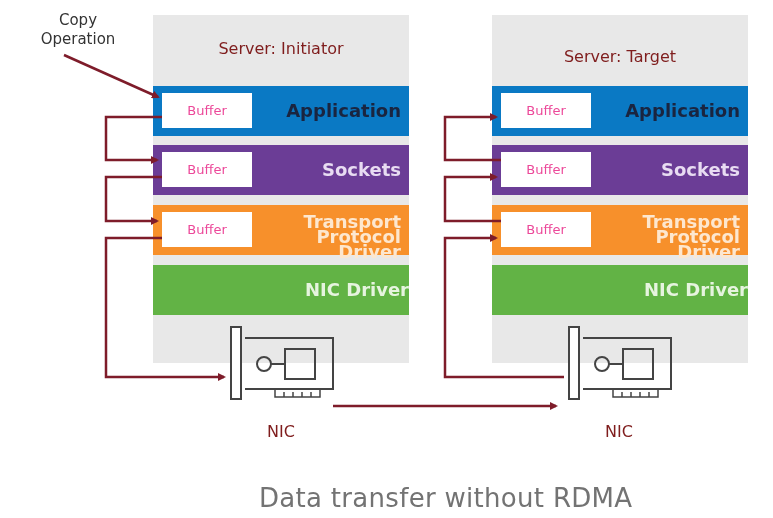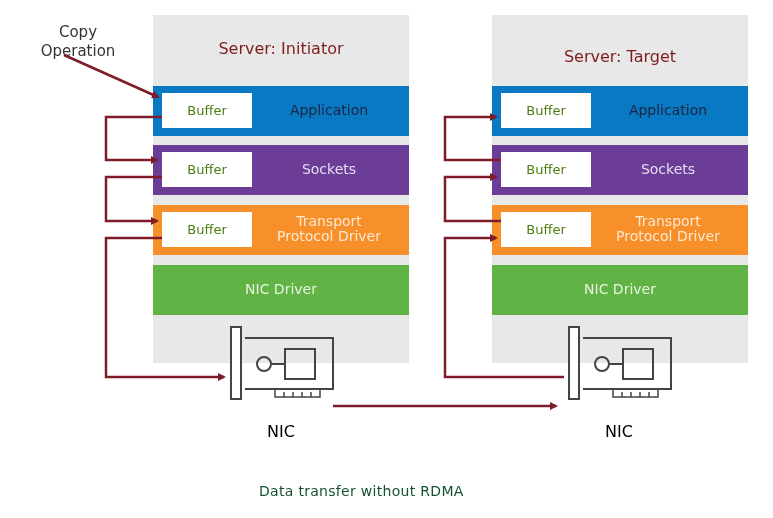--- a/index.html
+++ b/index.html
@@ -2,26 +2,26 @@
 <html><head>
   <meta charset="utf-8">
   <style>
     html, body { margin: 0; padding: 0; background: #ffffff; }
     body { width: 773px; height: 518px; position: relative; overflow: hidden;
            font-family: "DejaVu Sans", sans-serif; }
     .abs { position: absolute; }
     .panel { background: #e8e8e8; }
     .panel-title { color: #7f1d1d; font-size: 16px; text-align: center; width: 100%; }
     .layer { display: flex; align-items: center; }
-    .buffer { position: absolute; background: #ffffff; color: #4d7c0f; font-size: 13px;
+    .buffer { position: absolute; background: #ffffff; color: #ec4899; font-size: 13px;
               display: flex; align-items: center; justify-content: center; }
-    .layer-label { position: absolute; font-size: 14px; text-align: center; line-height: 15px; }
-    .nic-label { color: #000000; font-size: 16px; text-align: center; width: 60px; }
-    .caption { color: #14532d; font-size: 14px; letter-spacing: 0.3px; text-align: right; }
-    .copyop { color: #333333; font-size: 15px; text-align: center; line-height: 19px; margin-top: 12px; }
+    .layer-label { position: absolute; font-size: 18px; text-align: right; line-height: 15px; font-weight: bold; }
+    .nic-label { color: #7f1d1d; font-size: 16px; text-align: center; width: 60px; }
+    .caption { color: #737373; font-size: 26px; letter-spacing: 0.3px; text-align: right; }
+    .copyop { color: #333333; font-size: 15px; text-align: center; line-height: 19px; }
     svg.overlay { position: absolute; left: 0; top: 0; }
   </style>
 </head>
 <body>
 
 <div class="abs copyop" style="left:28px; top:11px; width:100px;">
   <div>Copy</div>
   <div>Operation</div>
 </div>
 

